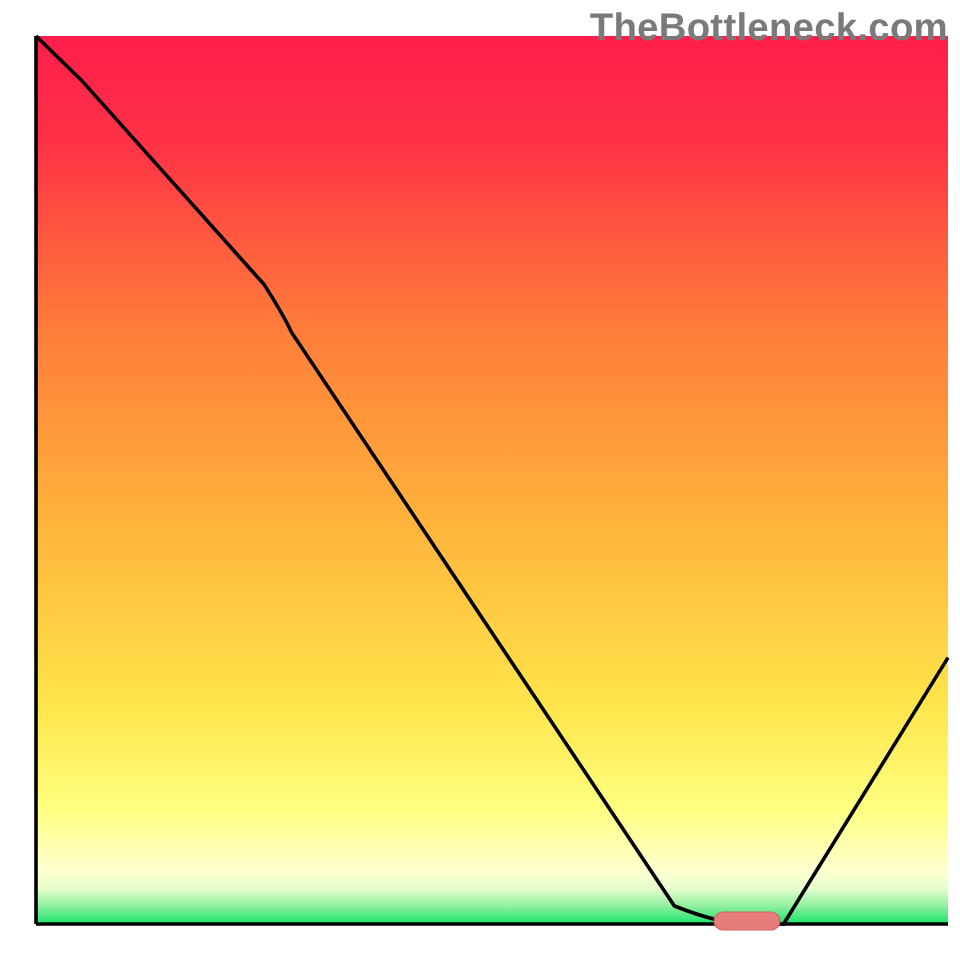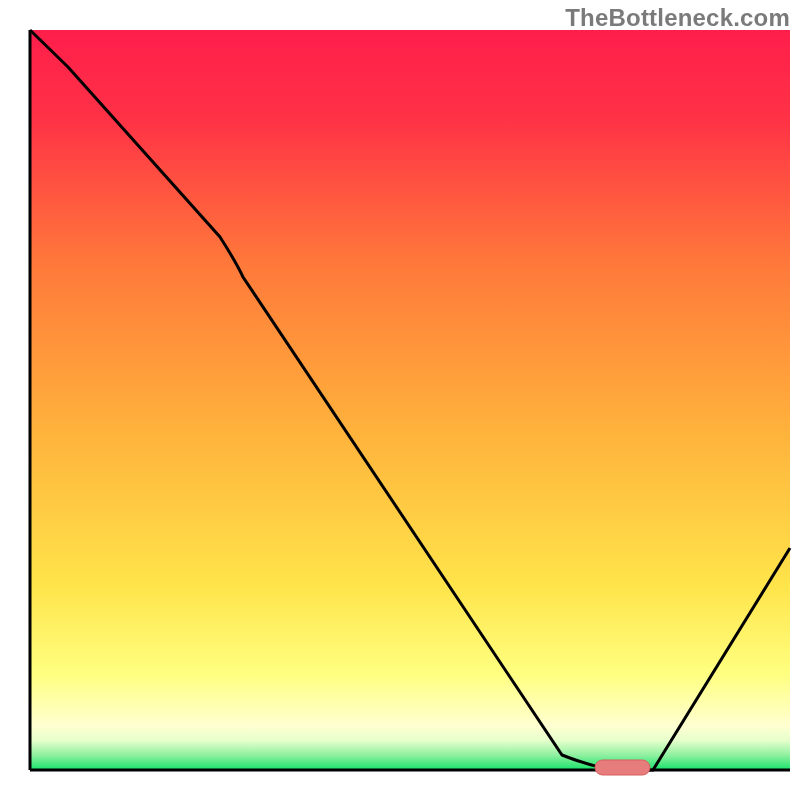--- a/index.html
+++ b/index.html
@@ -12,21 +12,21 @@
   }
   .wrap {
     position: relative;
     width: 800px;
     height: 800px;
   }
   .watermark {
     position: absolute;
     top: 4px;
     right: 10px;
-    font-size: 24px;
+    font-size: 32px;
     font-weight: 700;
     color: #7a7a7a;
     letter-spacing: 0.2px;
   }
   svg {
     display: block;
   }
 </style>
 </head>
 <body>

